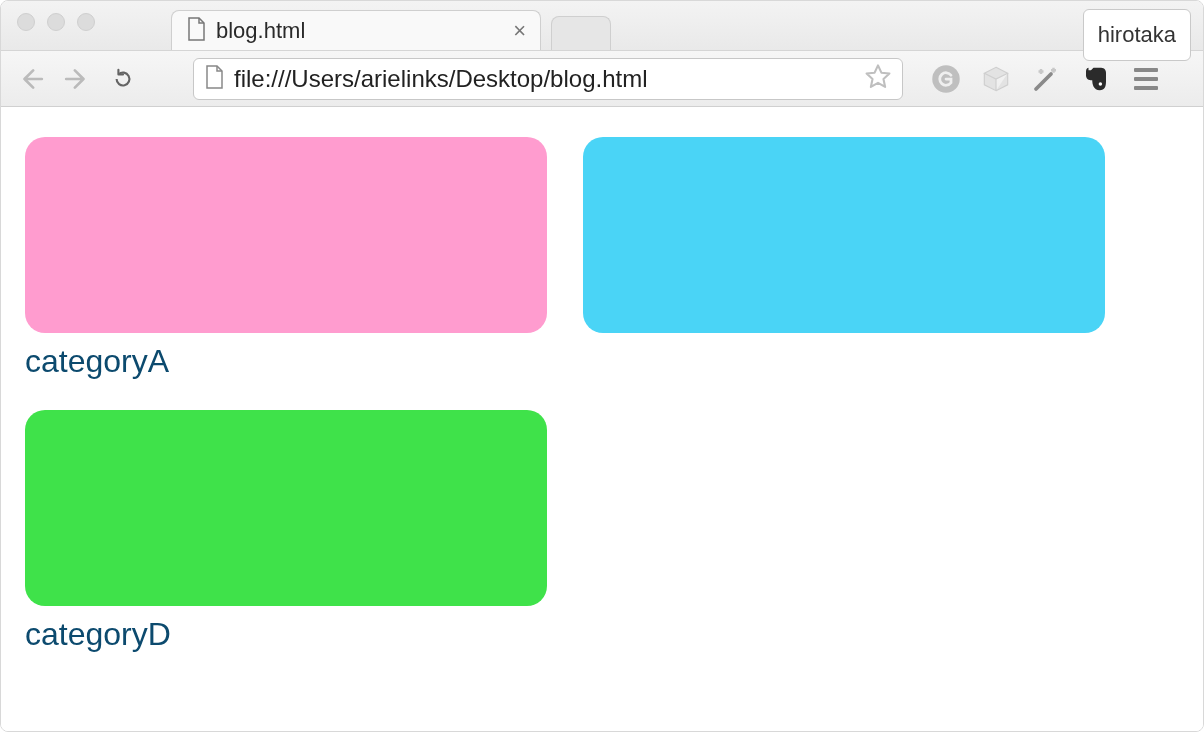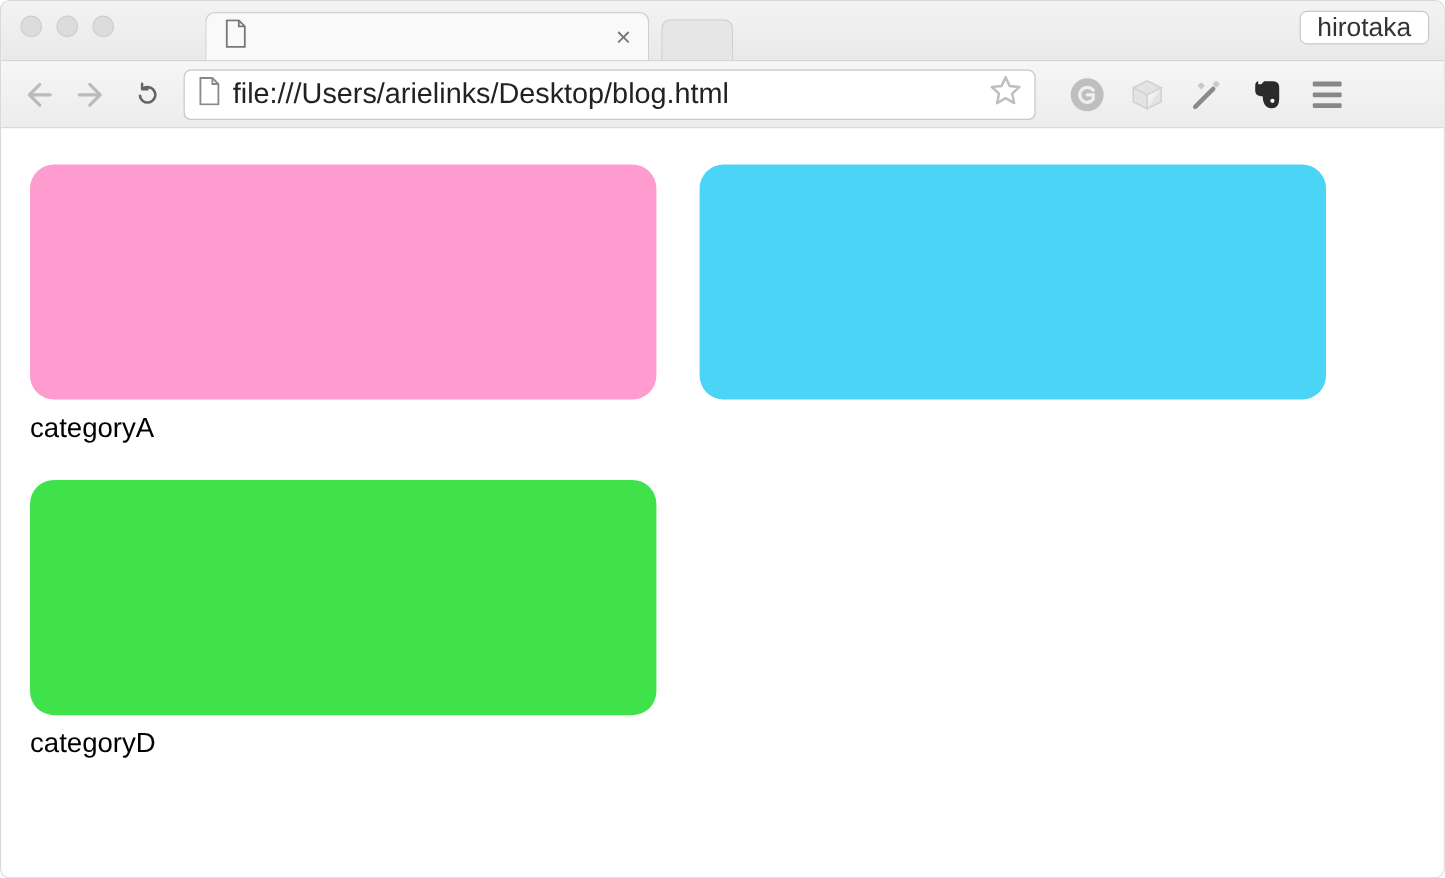--- a/index.html
+++ b/index.html
@@ -54,21 +54,21 @@
   .tab-title { font-size: 22px; color: #2a2a2a; flex: 1; white-space: nowrap; overflow: hidden; text-overflow: ellipsis; }
   .tab-close {
     font-size: 22px; color: #777; cursor: pointer; padding: 0 4px;
     position: absolute; right: 10px;
   }
   .file-icon-svg { width: 20px; height: 24px; }
 
   .user-chip {
     position: absolute; right: 12px; top: 8px;
     background: #fff; border: 1px solid #c9c9c9; border-radius: 6px;
-    padding: 0 14px; font-size: 22px; color: #333;
+    padding: 12px 14px; font-size: 22px; color: #333;
   }
 
   .toolbar {
     height: 56px;
     background: linear-gradient(#f6f6f6, #ececec);
     border-bottom: 1px solid #d0d0d0;
     display: flex; align-items: center;
     padding: 0 14px;
     gap: 14px;
   }
@@ -82,20 +82,21 @@
   .omnibox {
     flex: none;
     width: 710px;
     height: 42px;
     background: #fff;
     border: 1px solid #c7c7c7;
     border-radius: 6px;
     display: flex; align-items: center;
     padding: 0 10px;
     gap: 10px;
+    margin-left: 40px;
   }
   .omnibox-url {
     flex: 1; font-size: 24px; color: #222; border: none; outline: none;
     font-family: inherit; background: transparent;
   }
   .star-icon { width: 28px; height: 28px; }
 
   .ext-icons { display: flex; align-items: center; gap: 20px; margin-left: 14px; }
   .ext-icon { width: 30px; height: 30px; display: flex; align-items: center; justify-content: center; }
   .hamburger { display: flex; flex-direction: column; gap: 5px; }
@@ -109,21 +110,21 @@
     display: grid;
     grid-template-columns: 522px 522px;
     column-gap: 36px;
     row-gap: 30px;
   }
   .card { display: flex; flex-direction: column; gap: 10px; }
   .swatch {
     width: 522px; height: 196px;
     border-radius: 20px;
   }
-  .caption { font-size: 23px; color: #000000; }
+  .caption { font-size: 32px; color: #0c4a6e; }
 
 </style>
 </head>
 <body>
 
 <div class="window">
 
   <div class="titlebar">
     <div class="traffic-lights">
       <div class="traffic-light"></div>
@@ -132,20 +133,21 @@
     </div>
 
     <div class="tabstrip">
       <div class="tab">
         <span>
           <svg class="file-icon-svg" viewBox="0 0 20 24">
             <path d="M3 1 H13 L18 6 V23 H3 Z" fill="none" stroke="#777" stroke-width="1.5"></path>
             <path d="M13 1 V6 H18" fill="none" stroke="#777" stroke-width="1.5"></path>
           </svg>
         </span>
+        <span class="tab-title">blog.html</span>
         <span class="tab-close">×</span>
       </div>
       <div class="tab inactive"></div>
     </div>
 
     <div class="user-chip">
       <span>hirotaka</span>
     </div>
   </div>
 

